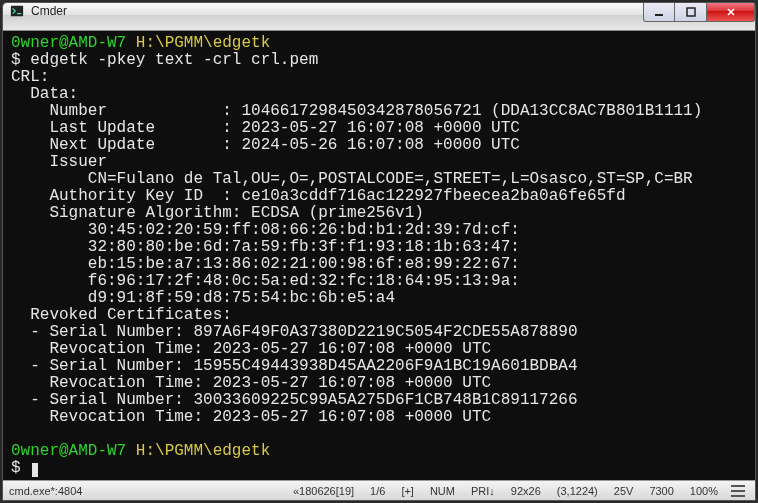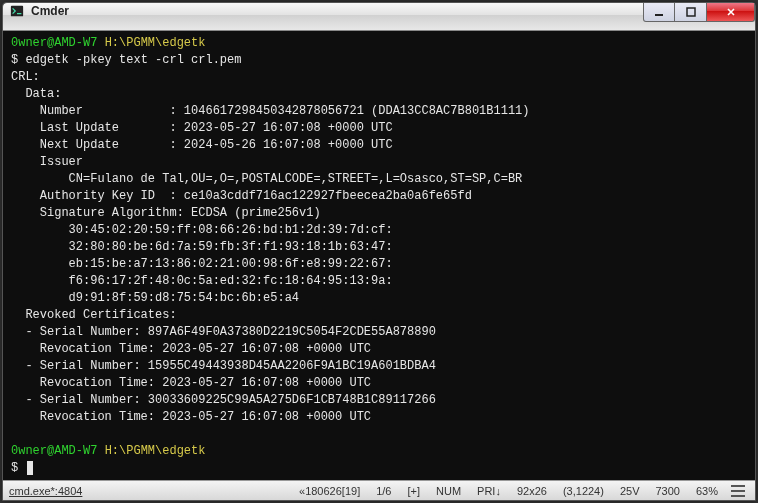--- a/index.html
+++ b/index.html
@@ -23,21 +23,20 @@
     box-shadow: 0 0 6px rgba(0,0,0,0.5);
   }
   .titlebar {
     height: 28px;
     background: linear-gradient(to bottom, #f9f9f9 0%, #e2e2e2 45%, #d1d1d1 46%, #e8e8e8 100%);
     border-bottom: 1px solid #888;
     display: flex;
     align-items: center;
     padding: 0 0 12px 6px;
     border-radius: 4px 4px 0 0;
-    font-weight: bold;
   }
   .titlebar-icon {
     width: 16px; height: 16px;
     margin-right: 6px;
     display: flex; align-items: center; justify-content: center;
   }
   .titlebar-icon svg { width: 14px; height: 14px; }
   .title-text {
     font-family: "Segoe UI", Tahoma, sans-serif;
     font-size: 12px;
@@ -62,21 +61,21 @@
     background: linear-gradient(to bottom,#e78,#d33 45%,#c11 46%,#e55);
     color: #fff;
     border-left: none;
     border-radius: 0 0 3px 0;
   }
   .win-btn svg { width: 10px; height: 10px; }
   .terminal {
     flex: 1;
     background: #0e0e0e;
     color: #ddd;
-    font-size: 12px;
+    font-size: 16px;
     line-height: 17px;
     padding: 4px 8px;
     white-space: pre;
     overflow: hidden;
   }
   .green { color: #2fd22f; }
   .yellow { color: #d6c94a; }
   .white { color: #e6e6e6; }
   .cursor {
     display: inline-block;
@@ -90,21 +89,21 @@
     background: linear-gradient(to bottom,#f4f4f4,#d8d8d8);
     border-top: 1px solid #999;
     display: flex;
     align-items: center;
     font-family: "Segoe UI", Tahoma, sans-serif;
     font-size: 11px;
     color: #333;
     padding: 0 6px;
     gap: 10px;
   }
-  .sb-left { flex: 0 0 auto; text-decoration: underline; }
+  .sb-left { flex: 0 0 auto; }
   .sb-spacer { flex: 1; }
   .sb-item { padding: 0 3px; }
   .sb-burger {
     width: 14px; height: 12px;
     display: inline-flex; flex-direction: column; justify-content: space-between;
     margin-right: 4px;
   }
   .sb-burger span { display: block; height: 2px; background: #555; }
 </style>
 </head>
@@ -171,20 +170,20 @@
     <span class="sb-spacer"></span>
     <span class="sb-item">«180626[19]</span>
     <span class="sb-item">1/6</span>
     <span class="sb-item">[+]</span>
     <span class="sb-item">NUM</span>
     <span class="sb-item">PRI↓</span>
     <span class="sb-item">92x26</span>
     <span class="sb-item">(3,1224)</span>
     <span class="sb-item">25V</span>
     <span class="sb-item">7300</span>
-    <span class="sb-item">63%</span>
+    <span class="sb-item">100%</span>
     <span class="sb-burger">
         <span></span>
         <span></span>
         <span></span>
       </span>
   </div>
 </div>
 
 </body></html>

